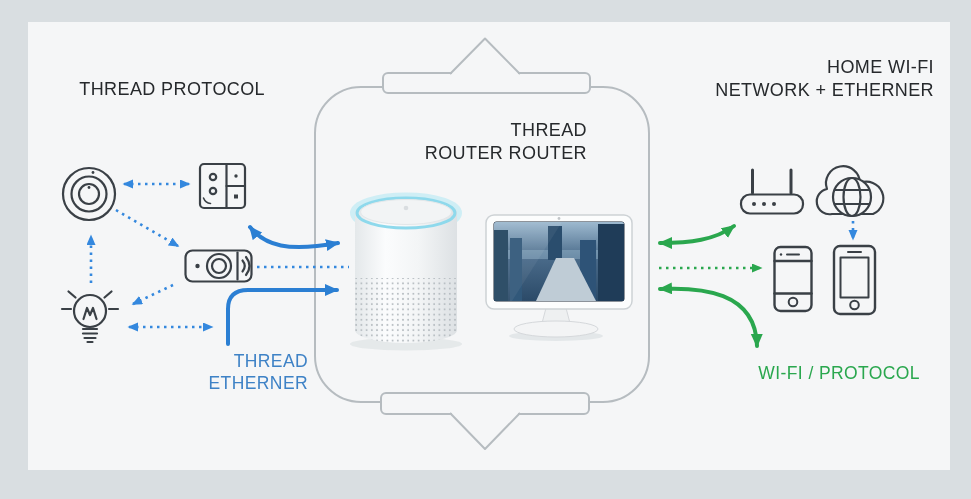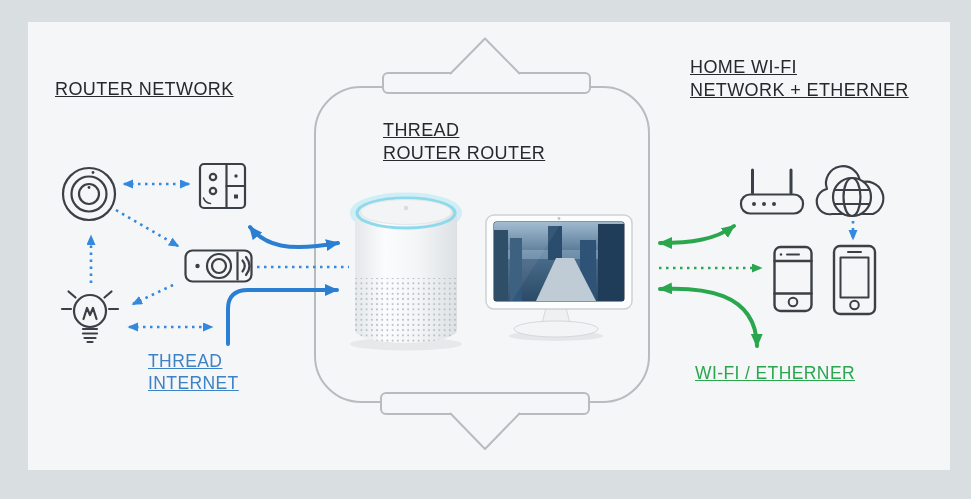--- a/index.html
+++ b/index.html
@@ -7,60 +7,59 @@
     width:971px;height:499px;position:relative;overflow:hidden;
     background:#d9dee1;
     font-family:"Liberation Sans",sans-serif;
   }
   .panel{
     position:absolute;left:28px;top:22px;width:922px;height:448px;
     background:#f5f6f7;
   }
   svg.art{position:absolute;left:0;top:0;display:block}
   .label{
-    position:absolute;text-align:left;
+    position:absolute;text-align:right;
     color:#26292c;font-size:18px;letter-spacing:.4px;line-height:23px;
     user-select:none;
-    text-decoration:underline;
   }
   .label span{display:block}
   .label.blue{color:#3e82c6}
   .label.green{color:#2aa74e}
   #thread-network-title{left:55px;top:78px;width:210px}
   #border-router-title{left:383px;top:119px;width:204px}
   #home-wifi-title{left:690px;top:56px;width:244px}
   #thread-protocol-label{left:148px;top:350px;width:160px;font-size:17.5px;line-height:22px}
   #wifi-ethernet-label{left:695px;top:362px;width:225px;font-size:17.5px}
 </style>
 </head>
 <body>
 
 <div class="panel"></div>
 
 <div class="label" id="thread-network-title">
-  <span>ROUTER NETWORK</span>
+  <span>THREAD PROTOCOL</span>
 </div>
 
 <div class="label" id="border-router-title">
   <span>THREAD</span>
   <span>ROUTER ROUTER</span>
 </div>
 
 <div class="label" id="home-wifi-title">
   <span>HOME WI-FI</span>
   <span>NETWORK + ETHERNER</span>
 </div>
 
 <div class="label blue" id="thread-protocol-label">
   <span>THREAD</span>
-  <span>INTERNET</span>
+  <span>ETHERNER</span>
 </div>
 
 <div class="label green" id="wifi-ethernet-label">
-  <span>WI-FI / ETHERNER</span>
+  <span>WI-FI / PROTOCOL</span>
 </div>
 
 <svg class="art" width="971" height="499" viewBox="0 0 971 499">
   <defs>
     <marker id="mB" markerUnits="userSpaceOnUse" markerWidth="15" markerHeight="13" refX="12" refY="6" orient="auto-start-reverse">
       <path d="M0,0 L13.5,6 L0,12 Z" fill="#2b7fd3"></path>
     </marker>
     <marker id="mBd" markerUnits="userSpaceOnUse" markerWidth="12" markerHeight="10" refX="9" refY="4.5" orient="auto-start-reverse">
       <path d="M0,0 L10.5,4.5 L0,9 Z" fill="#3488de"></path>
     </marker>

